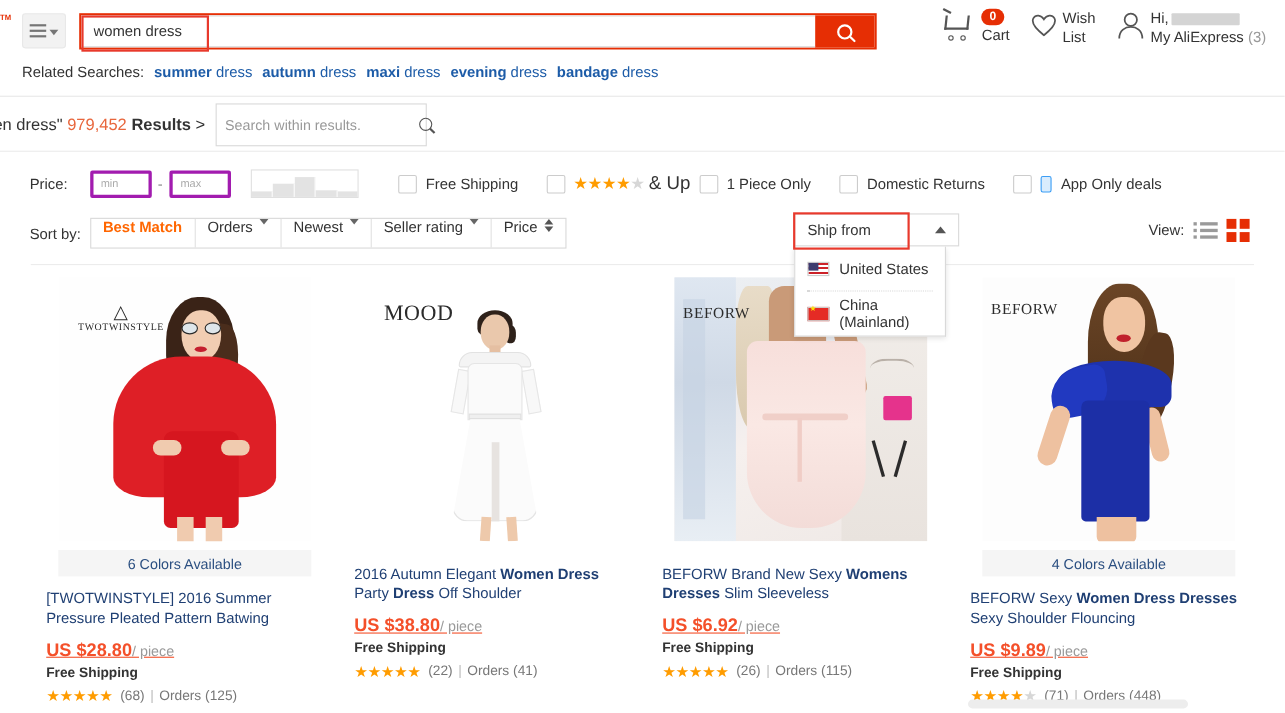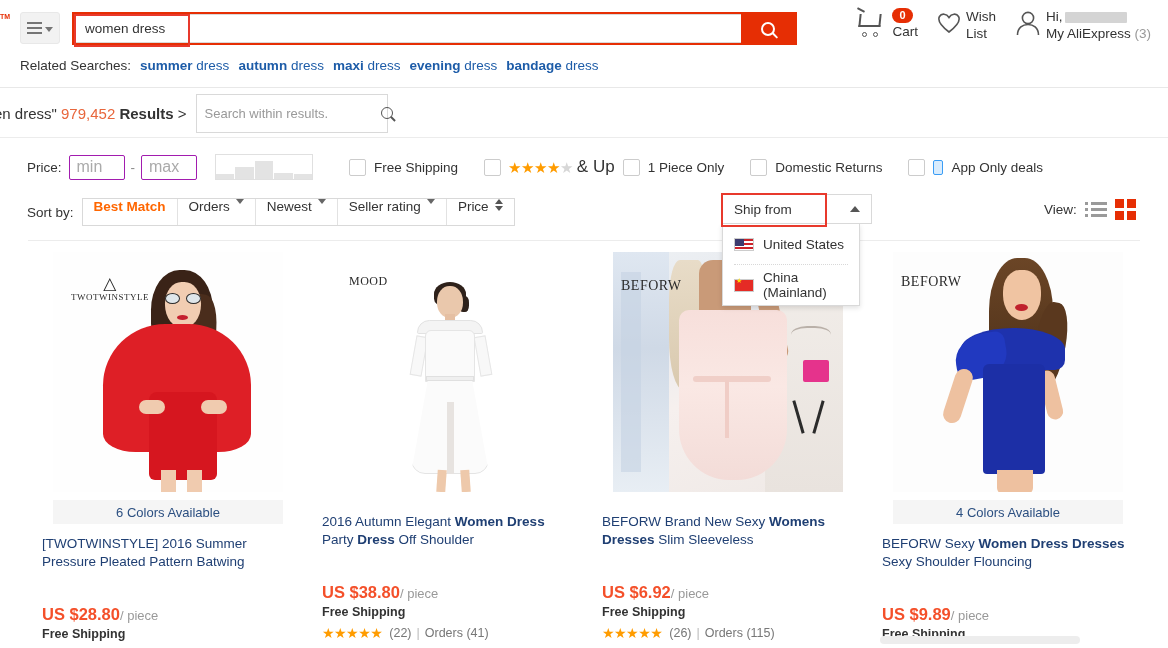--- a/index.html
+++ b/index.html
@@ -143,24 +143,24 @@
     transform: rotate(-45deg);
   }
 
   .hr-line2 { position: absolute; left: 0; top: 137px; width: 1168px; height: 1px; background: #ececec; }
 
   
   .filter-row {
     position: absolute; left: 0; top: 150px; width: 1168px; height: 34px;
     display: flex; align-items: center; font-size: 13.5px; color: #333;
   }
-  .f-label { margin-left: 27px; margin-right: 7px; text-align: right; }
+  .f-label { margin-left: 27px; margin-right: 20px; text-align: right; }
   .pinput {
-    width: 56px; height: 25px; border: 1px solid #a21caf; border-radius: 2px;
-    font-size: 16px; color: #0c4a6e; padding: 0 7px; outline: none;
+    width: 56px; height: 25px; border: 3px solid #a21caf; border-radius: 2px;
+    font-size: 10px; color: #0c4a6e; padding: 0 7px; outline: none;
     font-family: "Liberation Sans", sans-serif; background: #fff;
   }
   .pinput::placeholder { color: #aaa; }
   .dash { margin: 0 6px; color: #888; }
   .histo {
     margin-left: 18px; width: 98px; height: 26px;
     display: flex; align-items: flex-end; border: 1px solid #e0e0e0; background: #fff;
   }
   .hbar { flex: 1; background: #e3e3e3; border-right: 1px solid #fff; }
   .hbar:last-child { border-right: none; }
@@ -379,21 +379,21 @@
     position: absolute; top: 84px; width: 12px; height: 40px;
     background: #f8f8f8; border: 1px solid #e6e6e6;
   }
   .p2-arm1 { left: 80px; transform: rotate(10deg); }
   .p2-arm2 { left: 144px; transform: rotate(-10deg); }
   .p2-leg1, .p2-leg2 {
     position: absolute; top: 218px; width: 9px; height: 22px; background: #eec9ab;
   }
   .p2-leg1 { left: 104px; transform: rotate(4deg); }
   .p2-leg2 { left: 128px; transform: rotate(-4deg); }
-  .p2-logo { left: 16px; top: 22px; font-size: 12px; }
+  .p2-logo { left: 16px; top: 22px; font-size: 20px; }
 
   
   .p3-bg {
     position: absolute; inset: 0;
     background: linear-gradient(160deg,#eef1f4 0%,#e6e9ee 28%,#f6f0ee 55%,#efe9e6 100%);
   }
   .p3-left {
     position: absolute; left: 0; top: 0; width: 56px; height: 240px;
     background: linear-gradient(180deg,#dfe7f1,#cfd9e6 40%,#e8eef4);
   }
@@ -502,21 +502,21 @@
     font-size: 13px; color: #2b4f81; cursor: pointer;
   }
   .card-body { padding: 0 0 0 14px; width: 266px; }
   .p-title {
     font-size: 13.5px; line-height: 18px; color: #1f3f73;
     margin-top: 11px; cursor: pointer;
     max-height: 36px; overflow: hidden;
   }
   .p-title b { font-weight: bold; }
   .p-price {
-    margin-top: 34px; font-size: 16.5px; font-weight: bold; color: #f4502a;
+    margin-top: 11px; font-size: 16.5px; font-weight: bold; color: #f4502a; text-decoration: underline;
   }
   .p-price .unit { font-size: 13px; color: #999; font-weight: normal; }
   .p-ship { font-size: 12.5px; font-weight: bold; color: #333; margin-top: 3px; }
   .p-rating {
     margin-top: 6px; display: flex; align-items: center;
     font-size: 12.5px; color: #777;
   }
   .p-rating .stars { color: #ff9c00; font-size: 14px; letter-spacing: -0.5px; margin-right: 7px; }
   .p-rating .stars .off { color: #d7d7d7; }
   .p-rating .sep { margin: 0 5px; color: #bbb; }

